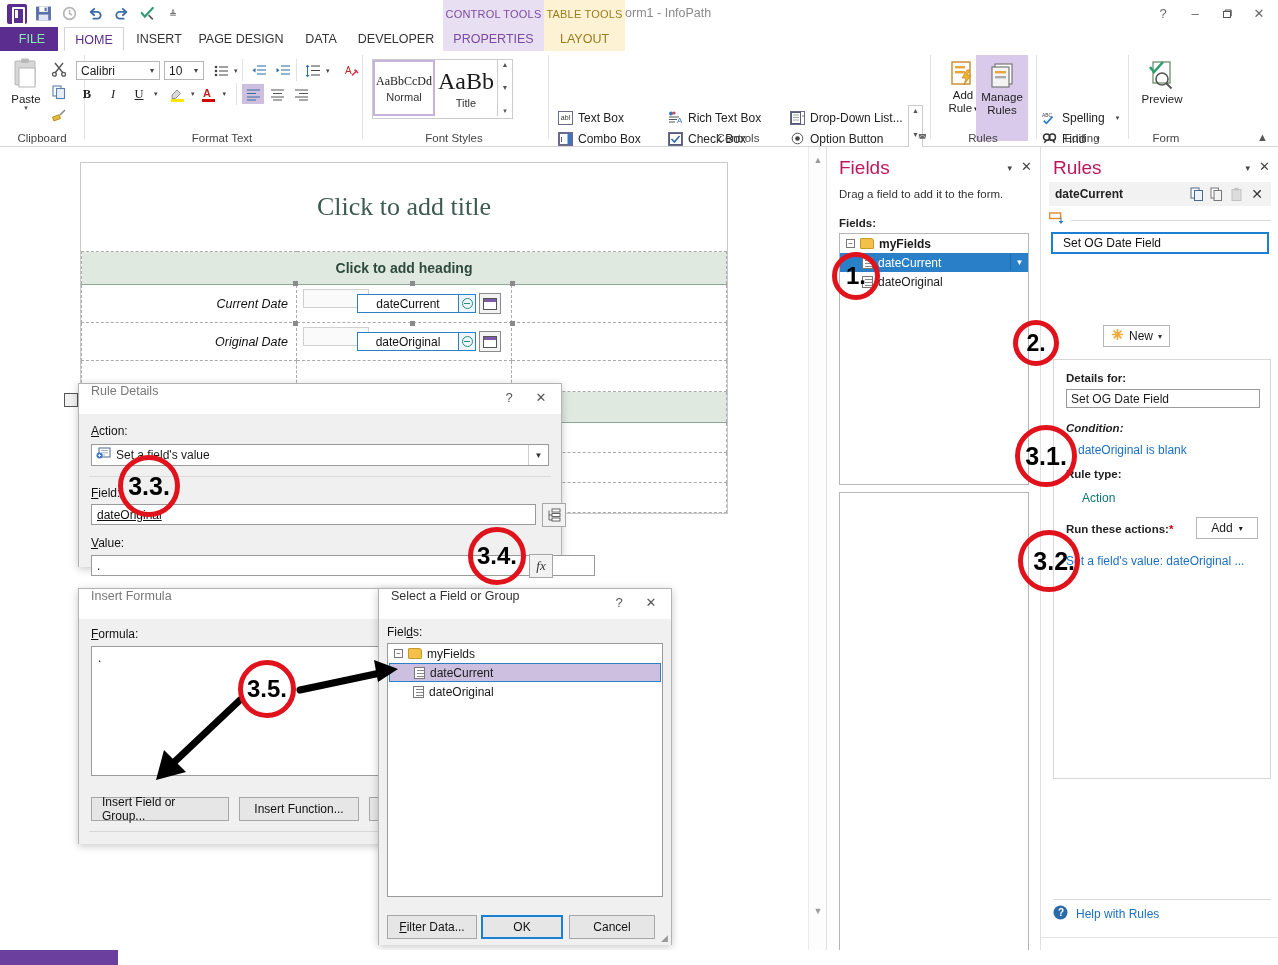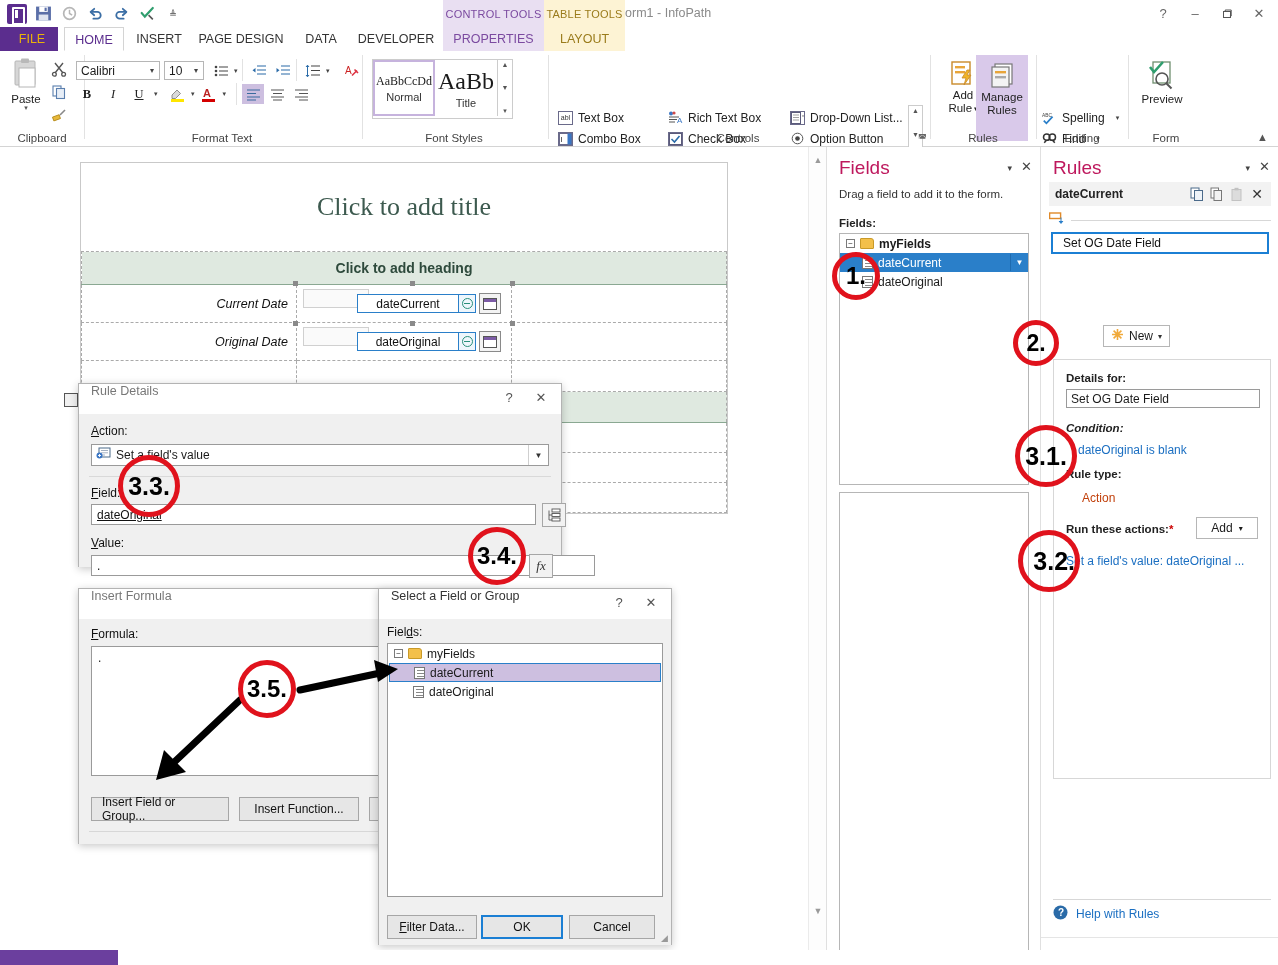--- a/index.html
+++ b/index.html
@@ -30,21 +30,21 @@
   .avatar:after{content:""; position:absolute; left:2px; top:10px; width:14px; height:9px; border-radius:5px 5px 0 0; background:#6b3a4a;}
 
   
   .ctx { position:absolute; top:0; height:27px; display:flex; align-items:center; justify-content:center; font-size:11px; letter-spacing:.2px;}
   .ctx-ct { left:443px; width:101px; background:#e9dff2; color:#7b4aa0; }
   .ctx-tt { left:544px; width:81px; background:#fdf3d4; color:#9a7b1b; }
 
   
   .tabstrip { position:absolute; left:0; top:27px; width:1278px; height:24px; background:#fff; }
   .tab { position:absolute; top:0; height:24px; line-height:24px; font-size:12.5px; text-align:center; color:#333; cursor:default;}
-  .tab.file { left:0; width:58px; background:#5b2d8e; color:#eab308;padding-left:6px;}
+  .tab.file { left:0; width:58px; background:#5b2d8e; color:#86efac;padding-left:6px;}
   .tab.active { background:#fff; border:1px solid #d4d4d4; border-bottom:1px solid #fff; color:#5b2d8e;}
   .tab-ct { background:#e9dff2; color:#7b4aa0;}
   .tab-tt { background:#fdf3d4; color:#9a7b1b;}
 
   
   .ribbon { position:absolute; left:0; top:51px; width:1278px; height:96px; background:#fff; border-bottom:1px solid #d4d4d4; }
   .rb-sep { position:absolute; top:4px; width:1px; height:84px; background:#e2e2e2;}
   .grp-label { position:absolute; bottom:2px; font-size:11.5px; color:#444; text-align:center; }
   .mini { font-size:11.5px; color:#222; }
 
@@ -717,21 +717,21 @@
       <div class="detbox" style="position:absolute;left:12px;top:212px;width:218px;height:420px;">
         <div class="lbl-b" style="position:absolute;left:12px;top:12px;">Details for:</div>
         <div class="txtin" style="position:absolute;left:12px;top:29px;width:194px;">
           <span>Set OG Date Field</span>
         </div>
 
         <div class="lbl-b" style="position:absolute;left:12px;top:62px;font-style:italic;">Condition:</div>
         <div class="lnk" style="position:absolute;left:24px;top:83px;">dateOriginal is blank</div>
 
         <div class="lbl-b" style="position:absolute;left:12px;top:108px;">Rule type:</div>
-        <div style="position:absolute;left:28px;top:131px;font-size:12px;color:#c2410c;">Action</div>
+        <div style="position:absolute;left:28px;top:131px;font-size:12px;color:#0f766e;">Action</div>
 
         <div class="lbl-b" style="position:absolute;left:12px;top:163px;">
           <span>Run these actions:</span><span style="color:#c00;">*</span>
         </div>
         <div class="addbtn" style="position:absolute;right:12px;top:157px;">
           <span>Add</span>
           <span style="font-size:8px;">▾</span>
         </div>
         <div class="lnk" style="position:absolute;left:12px;top:194px;width:200px;">Set a field's value: dateOriginal ...</div>
 

